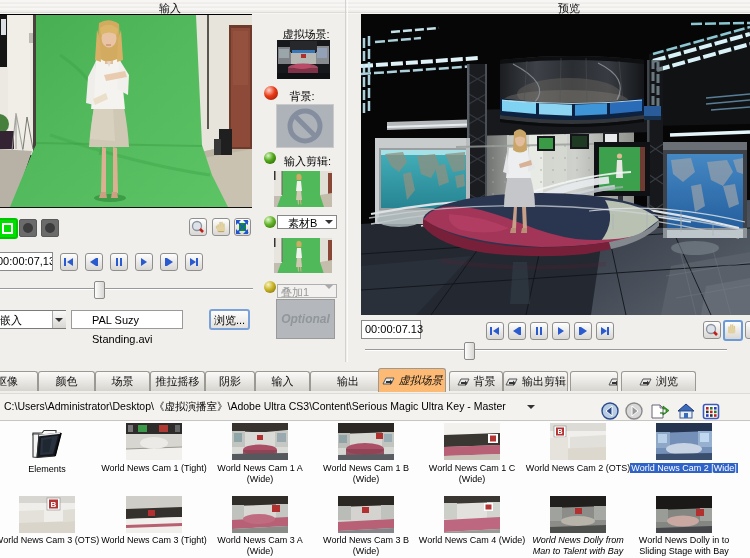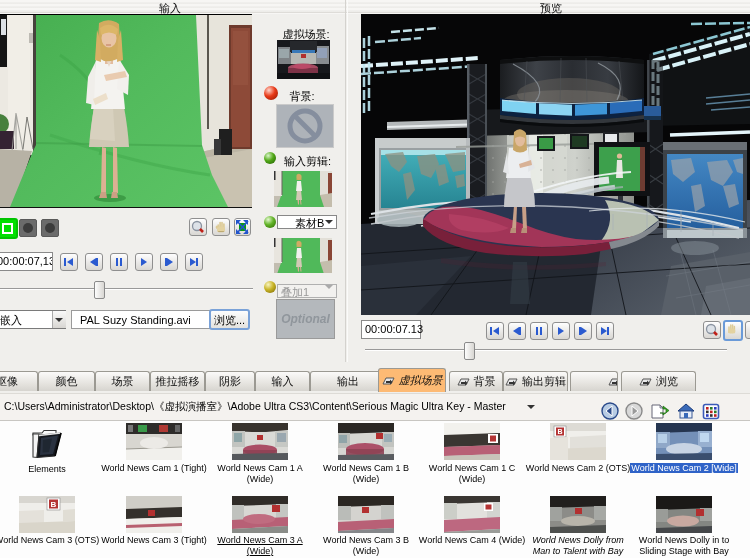--- a/index.html
+++ b/index.html
@@ -11,21 +11,21 @@
        background:linear-gradient(#fefefe,#e9e8e6 55%,#d9d7d3);}
   .lbl{font-size:11px;color:#000;}
 </style>
 </head>
 <body>
 
 <div class="abs" style="left:0;top:0;width:750px;height:15px;background:
  repeating-linear-gradient(#f7f6f4 0px,#f7f6f4 2px,#e9e8e5 3px,#f2f1ee 4px);"></div>
 <div class="abs" style="left:0;top:12px;width:750px;height:1px;background:#dedcd8;"></div>
 <div class="abs ttl" style="left:150px;top:1px;width:40px;text-align:center;">输入</div>
-<div class="abs ttl" style="left:540px;top:1px;width:40px;text-align:left;">预览</div>
+<div class="abs ttl" style="left:540px;top:1px;width:40px;text-align:right;">预览</div>
 
 <div class="abs" id="inputvideo" style="left:0;top:14px;width:252px;height:194px;background:#000;border-right:1px solid #111;border-bottom:1px solid #111;padding-top:1px;box-sizing:border-box;">
 <svg width="252" height="192" viewBox="0 0 252 192">
   <defs>
     <linearGradient id="gs" x1="0" y1="0" x2="1" y2="1">
       <stop offset="0" stop-color="#46ae50"></stop>
           <stop offset="0.45" stop-color="#52ba5c"></stop>
           <stop offset="1" stop-color="#5cc465"></stop>
     </linearGradient>
   </defs>
@@ -420,21 +420,21 @@
       <path d="M11,4 L11,12" stroke="#2a5ad0" stroke-width="2"></path>
     </svg></div>
 
 <div class="abs" style="left:0;top:288px;width:253px;height:1px;background:#999;"></div>
 <div class="abs" style="left:0;top:289px;width:253px;height:1px;background:#fff;"></div>
 <div class="abs" style="left:94px;top:281px;width:9px;height:16px;border:1px solid #8a8a8a;border-radius:2px;background:linear-gradient(90deg,#fdfdfd,#d8d6d2);"></div>
 
 <div class="abs" style="left:-5px;top:310px;width:71px;height:19px;border:1px solid #7a7a7a;background:#fff;font-size:11px;line-height:19px;padding-left:4px;box-sizing:border-box;">嵌入</div>
 <div class="abs" style="left:52px;top:311px;width:13px;height:17px;background:linear-gradient(#fafafa,#d8d6d2);border-left:1px solid #aaa;"></div>
 <div class="abs" style="left:55px;top:318px;width:0;height:0;border-left:4px solid transparent;border-right:4px solid transparent;border-top:4px solid #333;"></div>
-<div class="abs" style="left:71px;top:310px;width:153px;height:19px;border:1px solid #9a9a9a;background:#fff;font-size:11px;line-height:19px;padding-left:8px;box-sizing:border-box;">PAL Suzy Standing.avi</div>
+<div class="abs" style="left:71px;top:310px;width:112px;height:19px;border:1px solid #9a9a9a;background:#fff;font-size:11px;line-height:19px;padding-left:20px;box-sizing:border-box;">PAL Suzy Standing.avi</div>
 <div class="abs" style="left:209px;top:309px;width:41px;height:21px;border:2px solid #7aa2d8;border-radius:3px;background:linear-gradient(#fdfdfd,#e4e2de);font-size:11px;text-align:center;line-height:18px;box-sizing:border-box;">浏览...</div>
 
 <div class="abs lbl" style="left:256px;top:27px;width:100px;text-align:center;">虚拟场景:</div>
 <div class="abs" id="thumb-scene" style="left:277px;top:40px;width:53px;height:39px;background:#222;">
 <svg width="53" height="39">
       <rect width="53" height="39" fill="#17181c"></rect>
       <rect x="1" y="7" width="13" height="17" fill="#7e8286"></rect>
       <rect x="2" y="9" width="10" height="9" fill="#9aa6aa"></rect>
       <rect x="39" y="6" width="13" height="18" fill="#888c90"></rect>
       <rect x="40" y="8" width="10" height="10" fill="#92a0b8"></rect>
@@ -464,21 +464,21 @@
       <polygon points="46,24 58,22 58,36 50,36" fill="#c4bdac"></polygon>
       <polygon points="0,25 7,25 3,36 0,36" fill="#c2bdb0"></polygon>
       <g>
         <path d="M23,19 L22,29 L28,29 L27,19 Z" fill="#d2c9b5"></path>
         <path d="M23,10 L22,20 L28,20 L27,10 Z" fill="#f2f1ee"></path>
         <path d="M23.5,29 L24,33.5 L25,33.5 L25,29 Z M26,29 L26.5,33.5 L27.5,33.5 L27,29 Z" fill="#d8ae92"></path>
         <ellipse cx="25" cy="6" rx="2.2" ry="2.8" fill="#e2bb9b"></ellipse>
         <path d="M22.5,4 Q25,1.5 27.5,4.5 L27.5,9 L22.5,9 Z" fill="#cfa95f" opacity="0.9"></path>
       </g>
     </svg></div>
-<div class="abs" style="left:277px;top:215px;width:60px;height:14px;border:1px solid #888;background:#fff;font-size:11px;line-height:14px;padding-left:17px;box-sizing:border-box;">素材B</div>
+<div class="abs" style="left:277px;top:215px;width:60px;height:14px;border:1px solid #888;background:#fff;font-size:11px;line-height:14px;padding-left:10px;box-sizing:border-box;">素材B</div>
 <div class="abs" style="left:325px;top:220px;width:0;height:0;border-left:4px solid transparent;border-right:4px solid transparent;border-top:4px solid #333;"></div>
 <div class="abs" id="thumb-clip2" style="left:274px;top:238px;width:58px;height:35px;"><svg width="58" height="35">
       <rect width="58" height="35" fill="#50b95a"></rect>
       <rect x="0" y="0" width="8" height="25" fill="#e8e5de"></rect>
       <rect x="0" y="0" width="1.5" height="9" fill="#333"></rect>
       <rect x="7.5" y="0" width="1" height="24" fill="#6a645e"></rect>
       <rect x="46" y="0" width="12" height="24" fill="#e2dfd7"></rect>
       <rect x="54" y="2" width="4" height="22" fill="#8a4636"></rect>
       <polygon points="46,24 58,22 58,36 50,36" fill="#c4bdac"></polygon>
       <polygon points="0,25 7,25 3,36 0,36" fill="#c2bdb0"></polygon>
@@ -766,17 +766,17 @@
       <path d="M0,0 L56,0 L56,12 L0,14 Z" fill="#1b1917"></path>
       <rect x="0" y="13" width="12" height="13" fill="#9a9c98"></rect>
       <rect x="44" y="12" width="12" height="13" fill="#a0a29e"></rect>
       <rect x="40" y="13" width="8" height="7" fill="#b23030"></rect>
       <ellipse cx="27" cy="25" rx="16" ry="5.5" fill="#c8a8a0"></ellipse>
       <path d="M0,32 L56,30 L56,37 L0,37 Z" fill="#45474a"></path>
     </svg></div>
 
 <div class="blab" style="left:-11px;top:535px;">World News Cam 3 (OTS)</div>
 <div class="blab" style="left:96px;top:535px;">World News Cam 3 (Tight)</div>
-<div class="blab" style="left:202px;top:535px;text-decoration:underline;">World News Cam 3 A<br>(Wide)</div>
+<div class="blab" style="left:202px;top:535px;">World News Cam 3 A<br>(Wide)</div>
 <div class="blab" style="left:308px;top:535px;">World News Cam 3 B<br>(Wide)</div>
 <div class="blab" style="left:414px;top:535px;">World News Cam 4 (Wide)</div>
 <div class="blab" style="left:520px;top:535px;font-style:italic;">World News Dolly from<br>Man to Talent with Bay</div>
 <div class="blab" style="left:626px;top:535px;">World News Dolly in to<br>Sliding Stage with Bay</div>
 
 </body></html>

